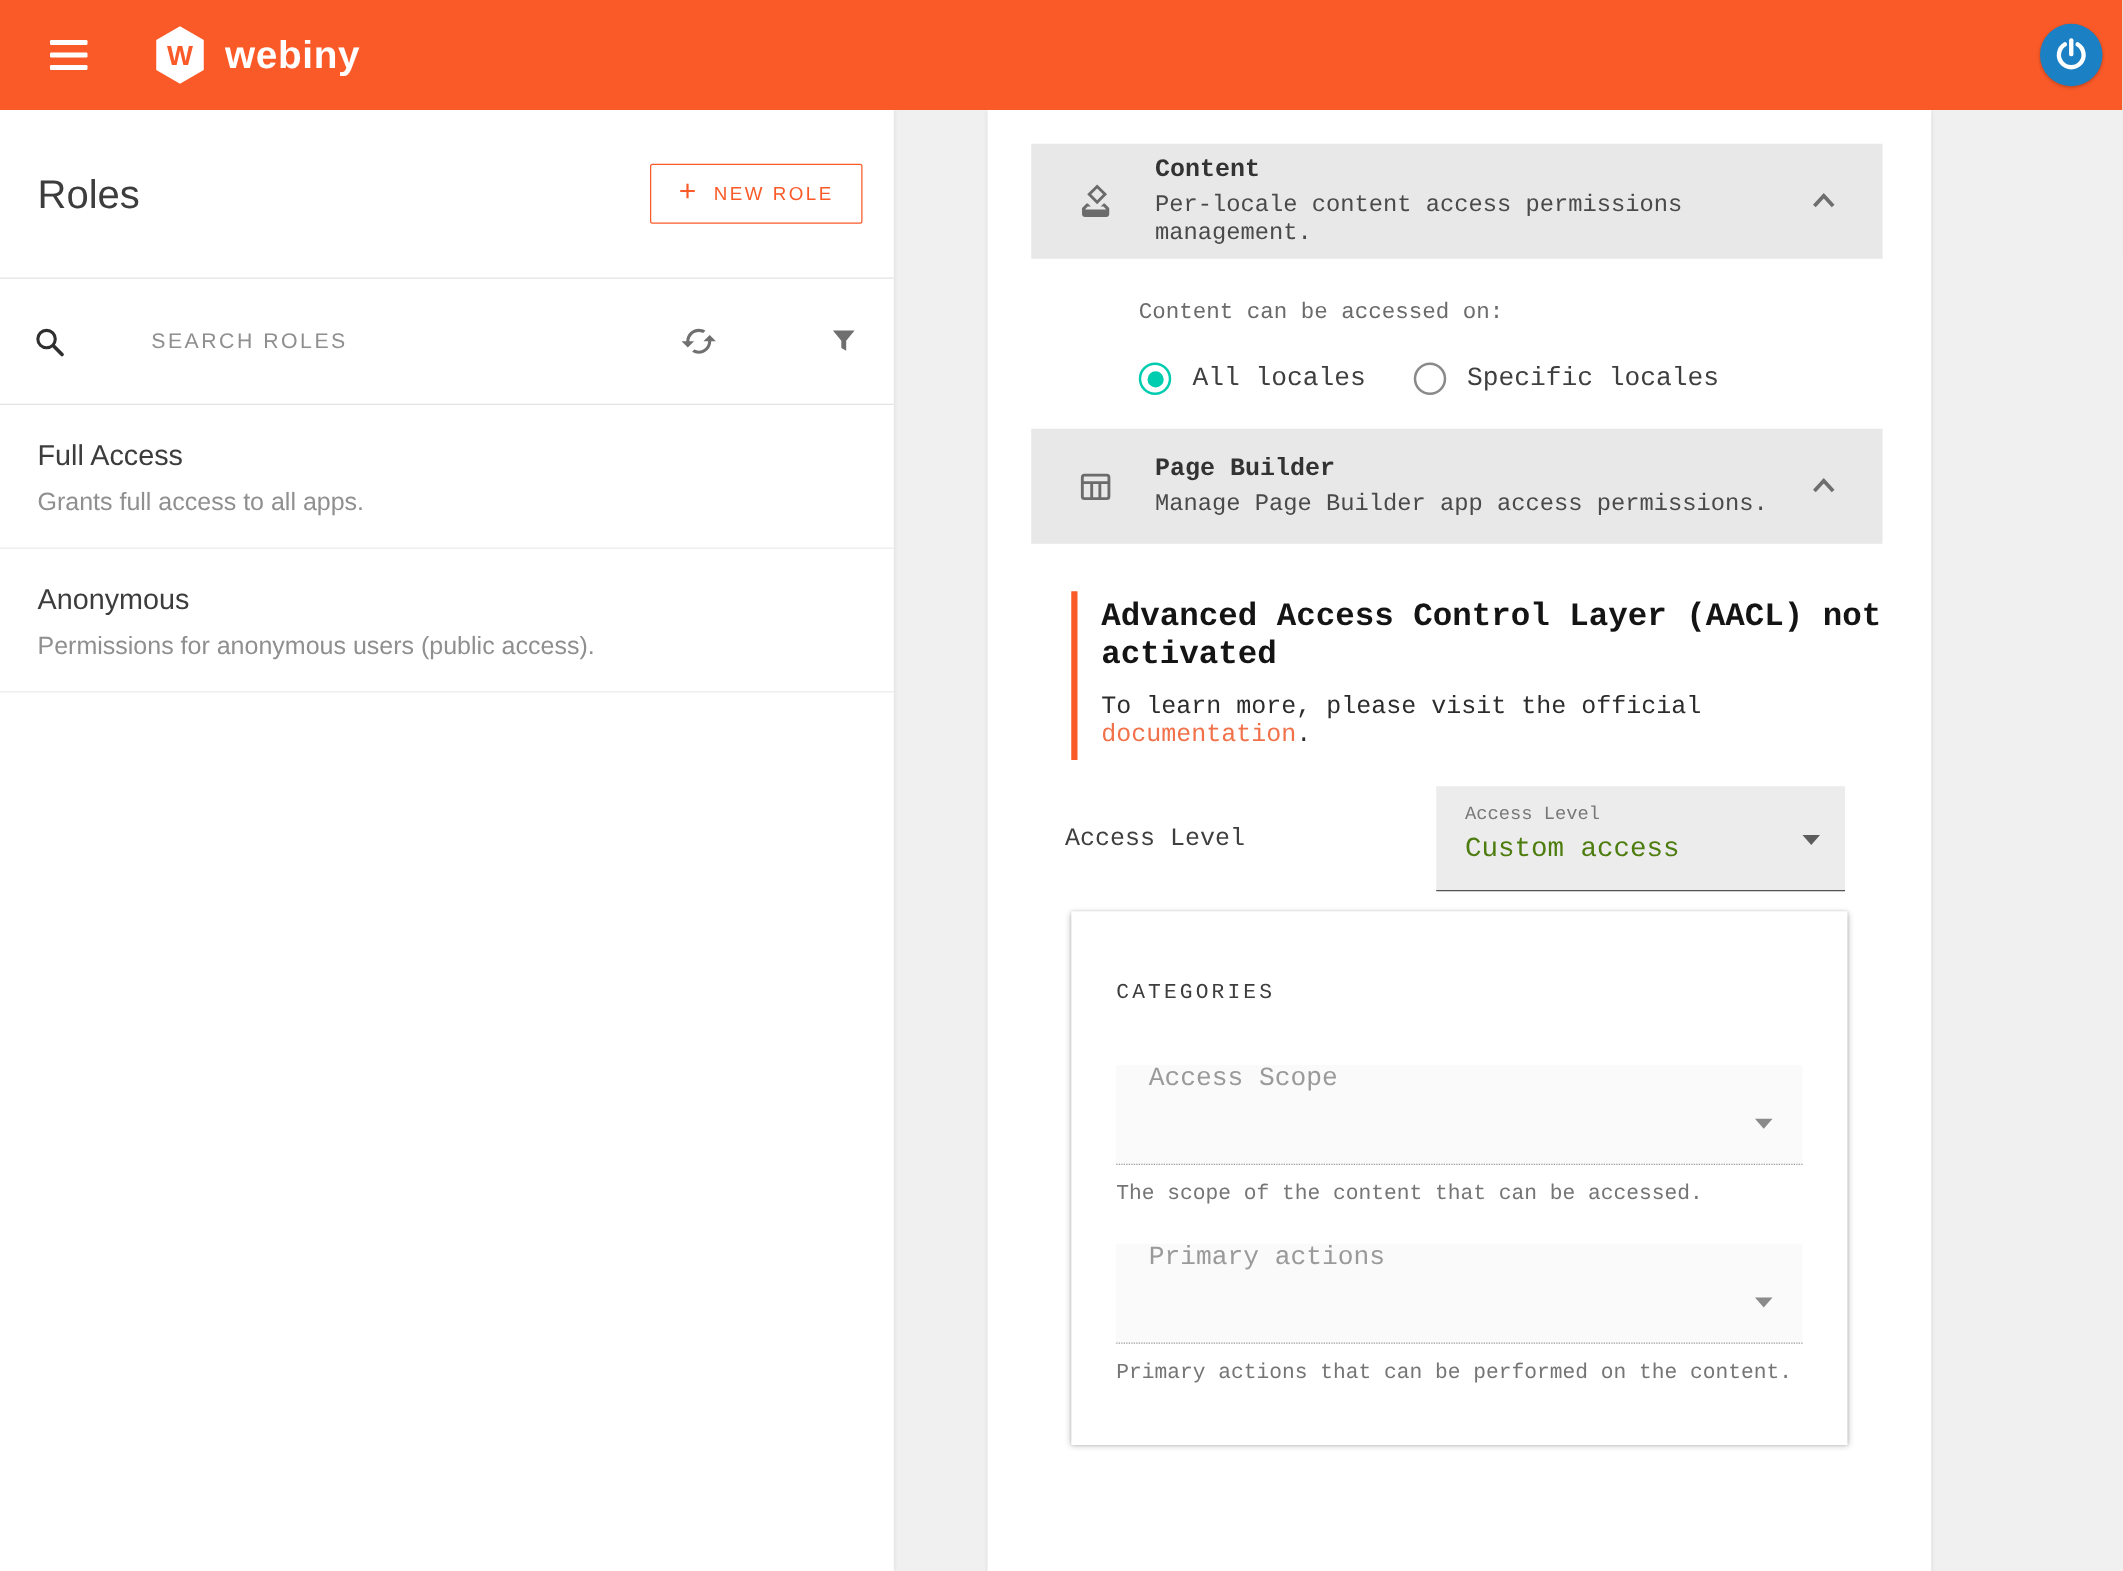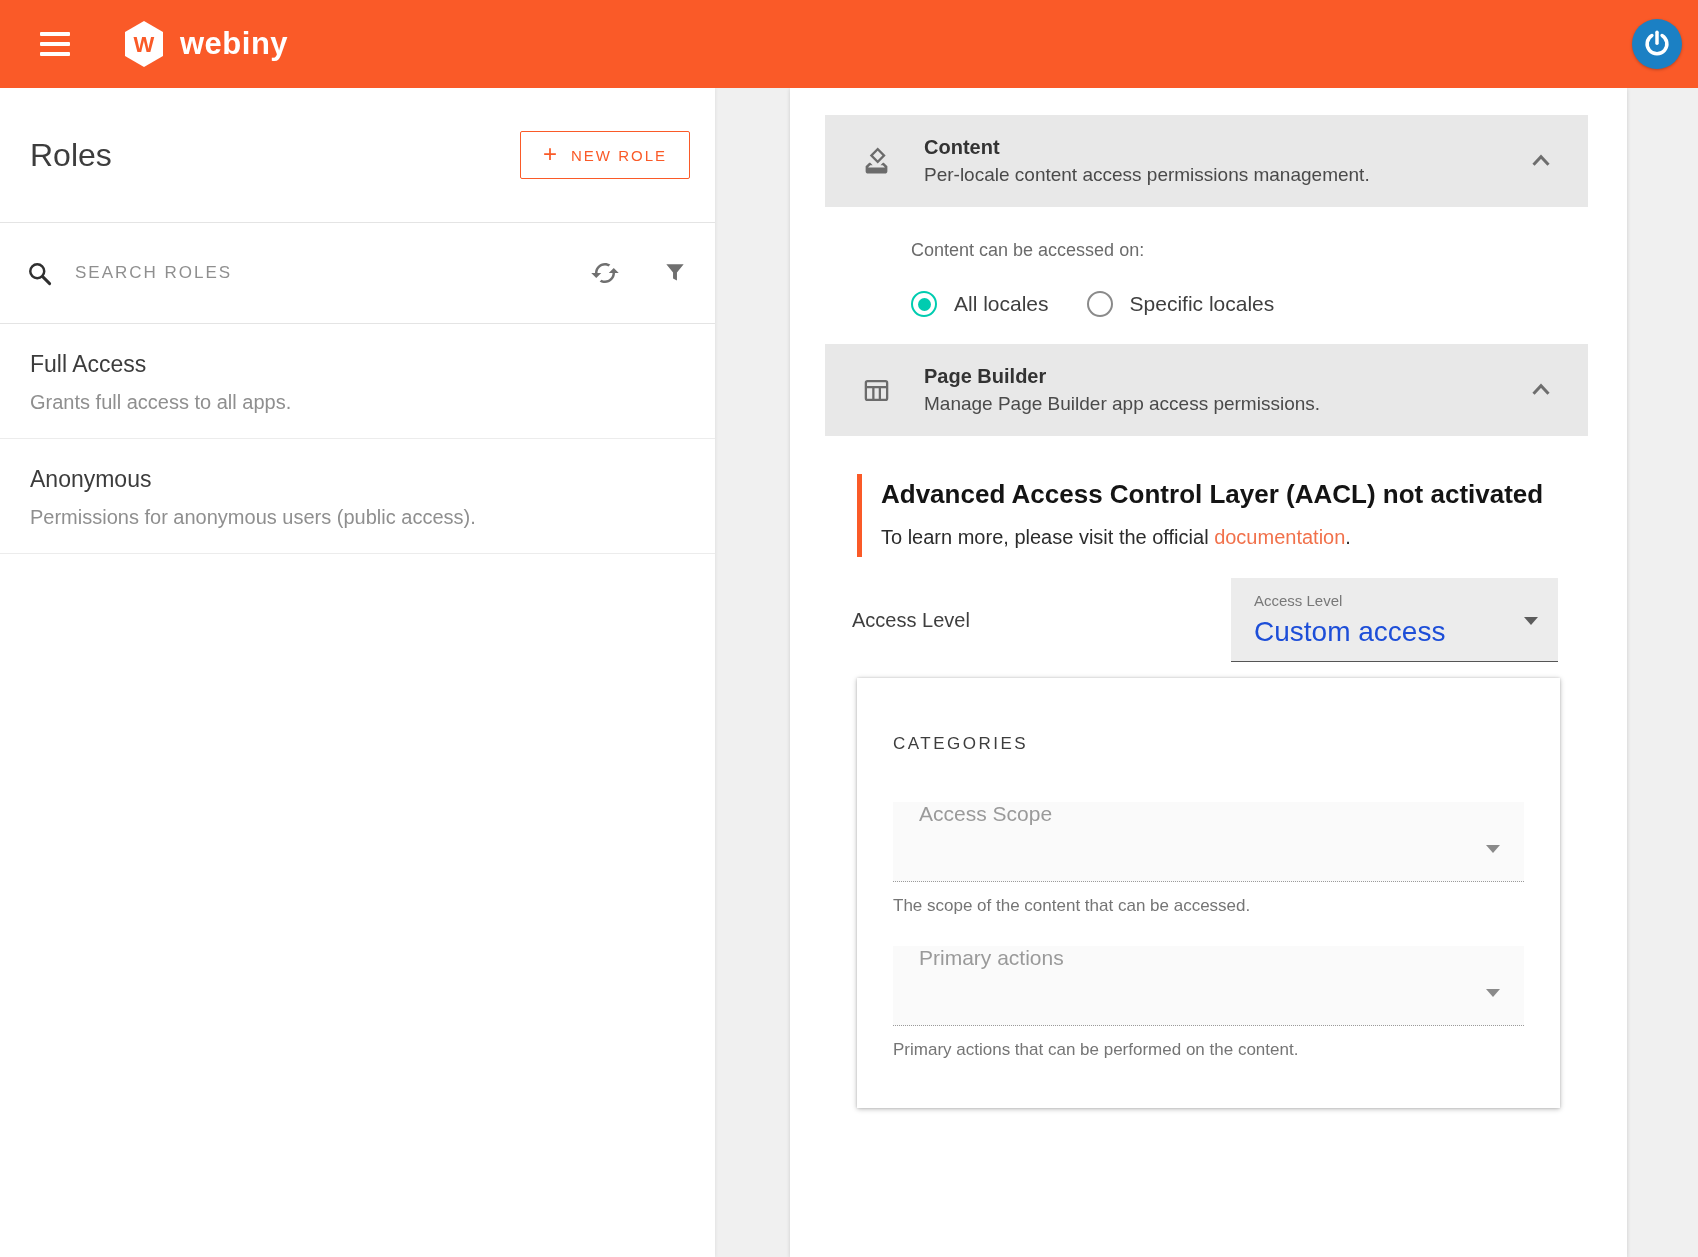--- a/index.html
+++ b/index.html
@@ -40,38 +40,38 @@
   .panel-head h1 { flex:1; margin:0; font-size:32px; font-weight:400; color:#3d3d3d; }
   .btn-outline {
     height:48px; padding:0 22px; background:#fff; border:1px solid #fa5a28;
     border-radius:2px; color:#fa5a28; font-family:inherit; font-size:15px;
     letter-spacing:2px; display:flex; align-items:center; gap:14px; cursor:pointer;
   }
   .btn-outline .plus { font-size:24px; font-weight:400; margin-top:-2px; letter-spacing:0; }
 
   .search-row {
     height:101px; display:flex; align-items:center;
-    padding:0 27px 0 26px; border-bottom:1px solid #e4e4e4;
+    padding:0 27px 0 26px; border-bottom:1px solid #e4e4e4;gap:46px;
   }
   .search-row input {
     flex:1; border:none; outline:none; margin-left:20px; min-width:0;
     font-family:inherit; font-size:17px; letter-spacing:2px; color:#3d3d3d;
   }
   .search-row input::placeholder { color:#8f8f8f; }
   .icon-btn { background:none; border:none; padding:0; cursor:pointer; display:flex; align-items:center; }
   .search-row .icon-btn + .icon-btn { margin-left:42px; }
 
   .role-item { padding:27px 30px 24px; border-bottom:1px solid #ececec; cursor:pointer; }
   .role-item h2 { margin:0 0 13px; font-size:23px; font-weight:400; color:#3c3c3c; }
   .role-item p { margin:0; font-size:20px; color:#8f8f8f; }
 
   
   .right-panel {
-    position:absolute; top:88px; left:790px; width:837px; bottom:0;
-    background:#fff; z-index:10; box-shadow:0 1px 4px rgba(0,0,0,.15);
+    position:absolute; top:88px; left:790px; width:755px; bottom:0;
+    background:#fff; z-index:10; box-shadow:0 1px 4px rgba(0,0,0,.15);font-family:Liberation Mono, monospace;
   }
   .section-head {
     margin:27px 39px 0 35px; height:92px; background:#e8e8e8;
     display:flex; align-items:center; cursor:pointer;
   }
   .section-head .s-icon { margin-left:37px; display:flex; }
   .section-head .s-text { margin-left:33px; flex:1; }
   .section-head .s-title { font-size:20px; font-weight:bold; color:#333; }
   .section-head .s-sub { font-size:19px; color:#4a4a4a; margin-top:5px; }
   .section-head .s-chevron { margin-right:32px; display:flex; }
@@ -99,21 +99,21 @@
   .warning .w-link-line { margin-top:16px; font-size:20px; color:#2c2c2c; }
   .warning a { color:#f1714b; text-decoration:none; cursor:pointer; }
 
   .access-row { margin-top:21px; padding:0 69px 0 62px; display:flex; align-items:center; }
   .access-row .a-label { flex:1; font-size:20px; color:#3f3f3f; }
   .mdc-select {
     width:327px; height:84px; background:#ececec; border-bottom:1px solid #555;
     position:relative; padding:14px 0 0 23px; cursor:pointer;
   }
   .mdc-select .f-label { font-size:15px; color:#787878; }
-  .mdc-select .f-value { font-size:28px; color:#1d4ed8; margin-top:7px; }
+  .mdc-select .f-value { font-size:22px; color:#4d7c0f; margin-top:7px; }
   .caret {
     position:absolute; right:20px; top:39px; width:0; height:0;
     border-left:7px solid transparent; border-right:7px solid transparent;
     border-top:8px solid #5c5c5c;
   }
 
   .card {
     margin:16px 67px 40px; background:#fff;
     box-shadow:0 1px 5px rgba(0,0,0,.28), 0 0 2px rgba(0,0,0,.12);
     padding:56px 36px 48px;

